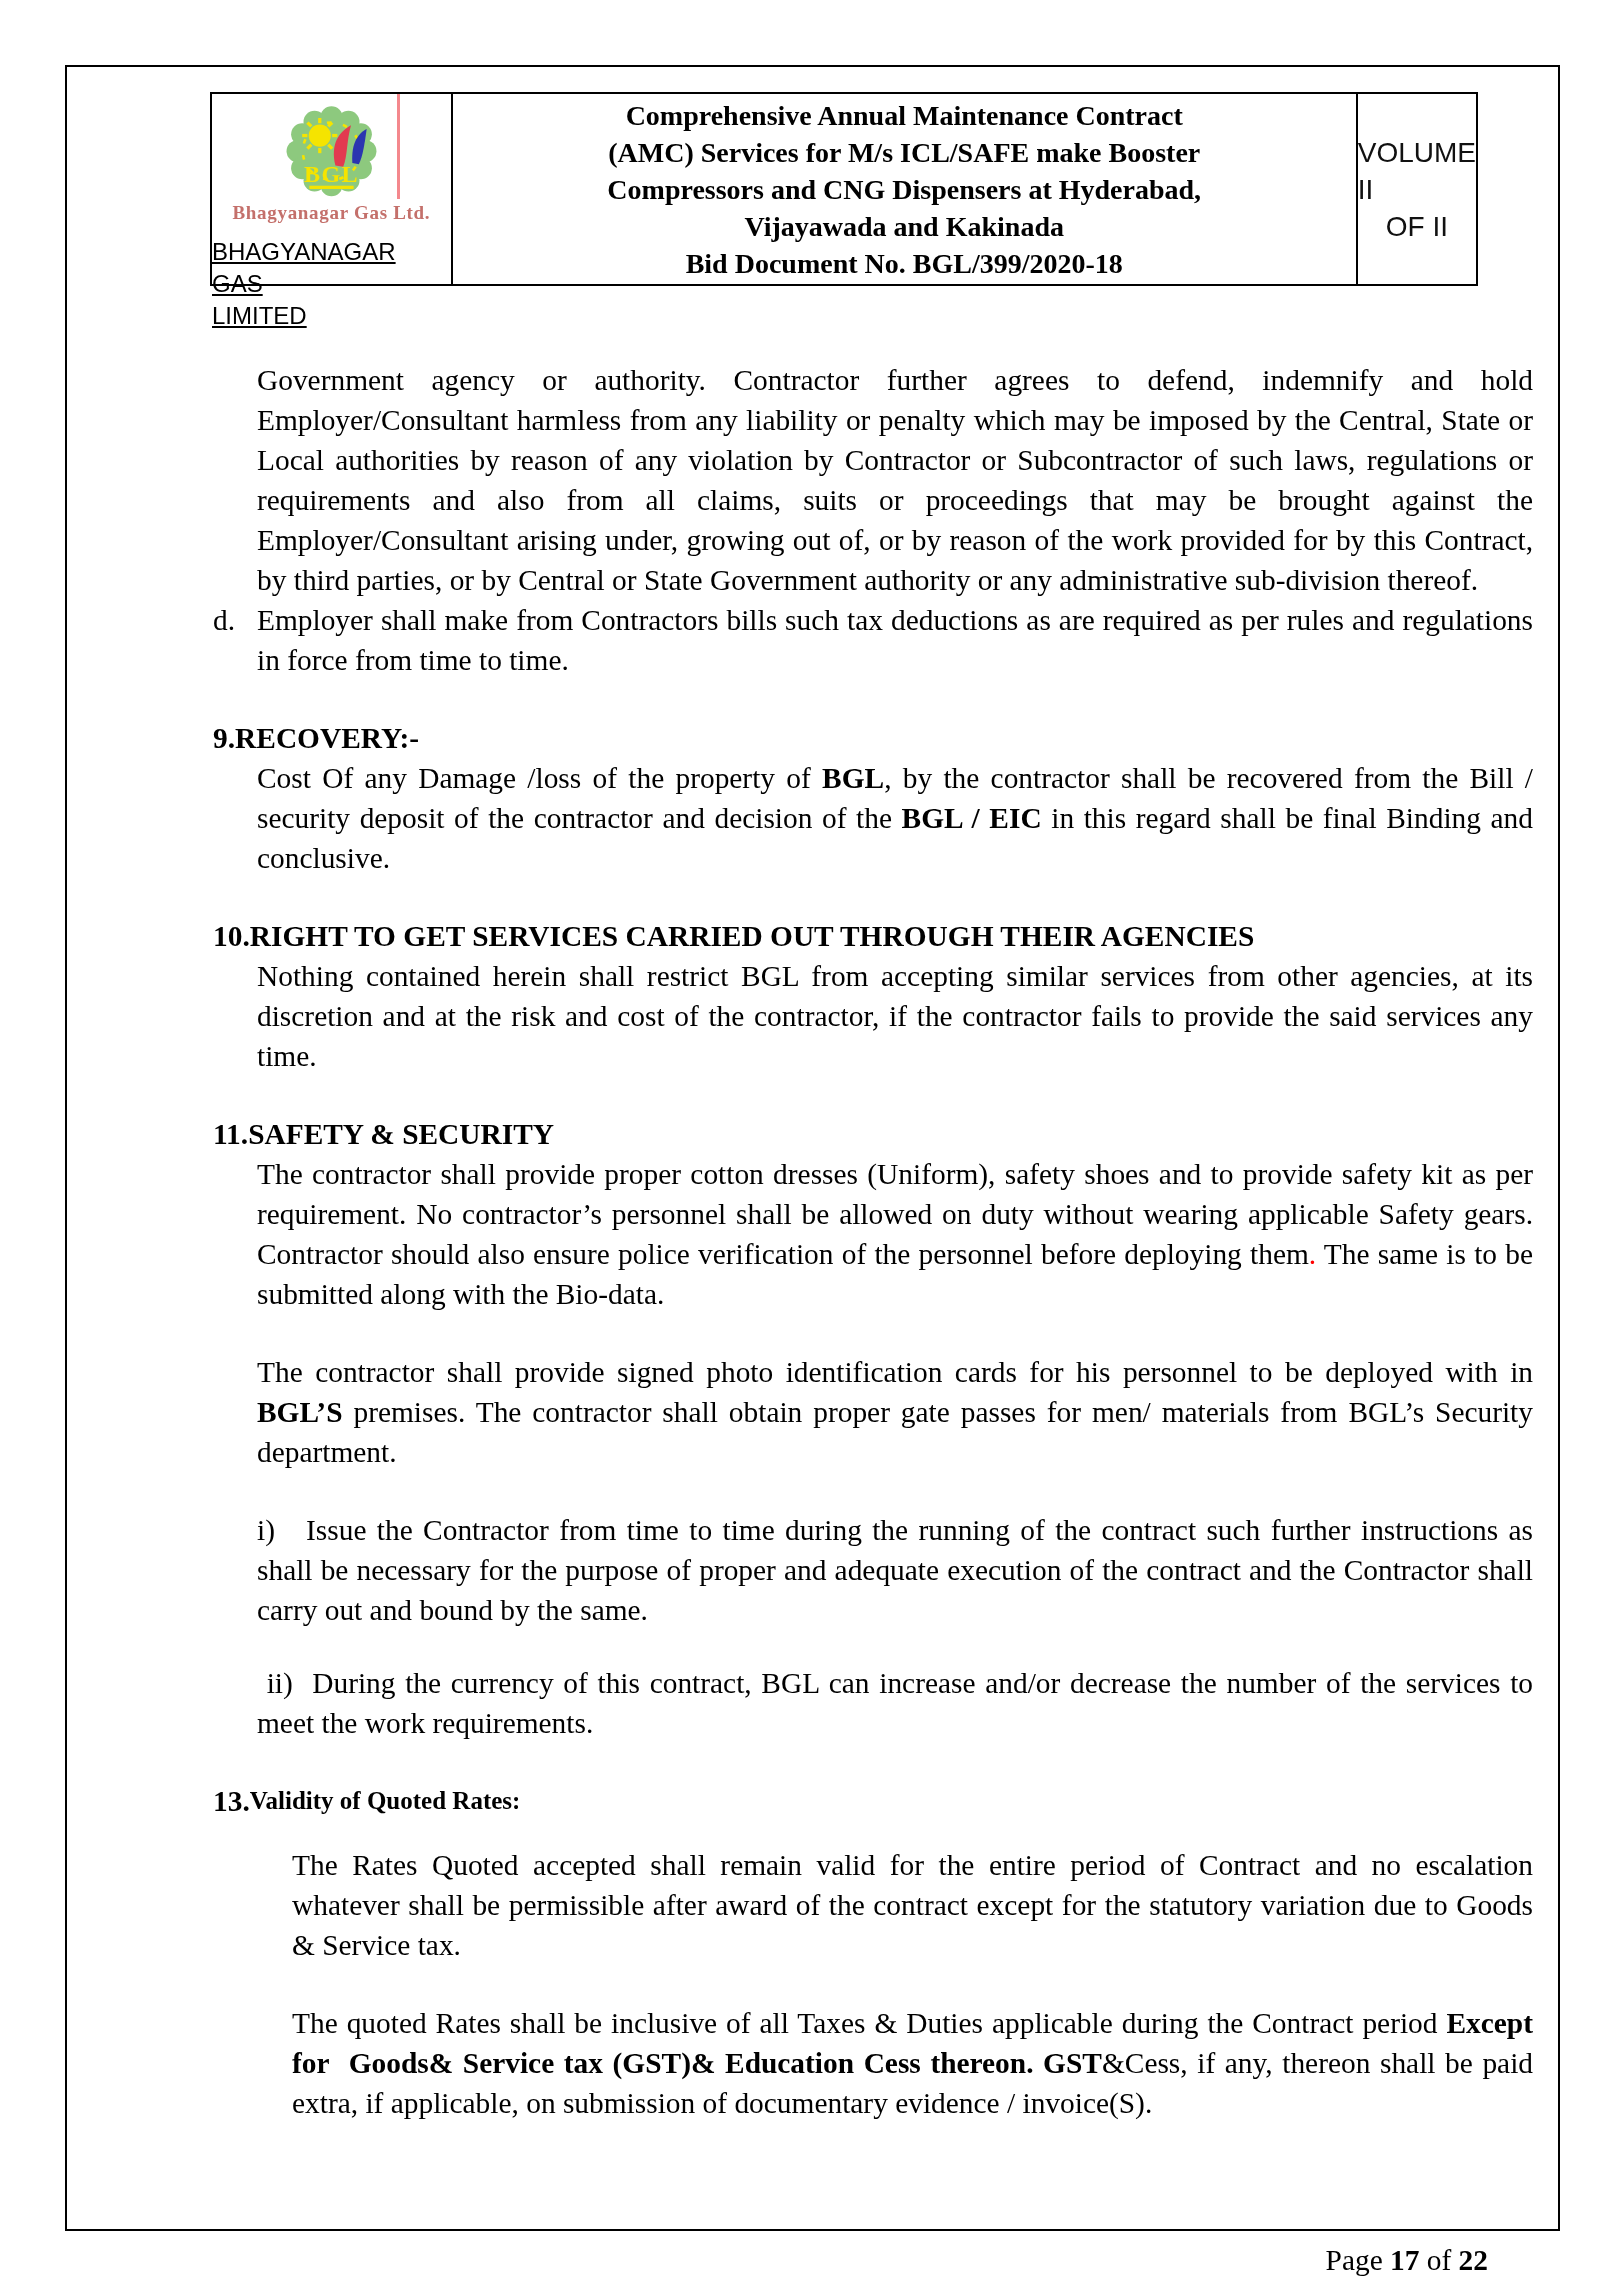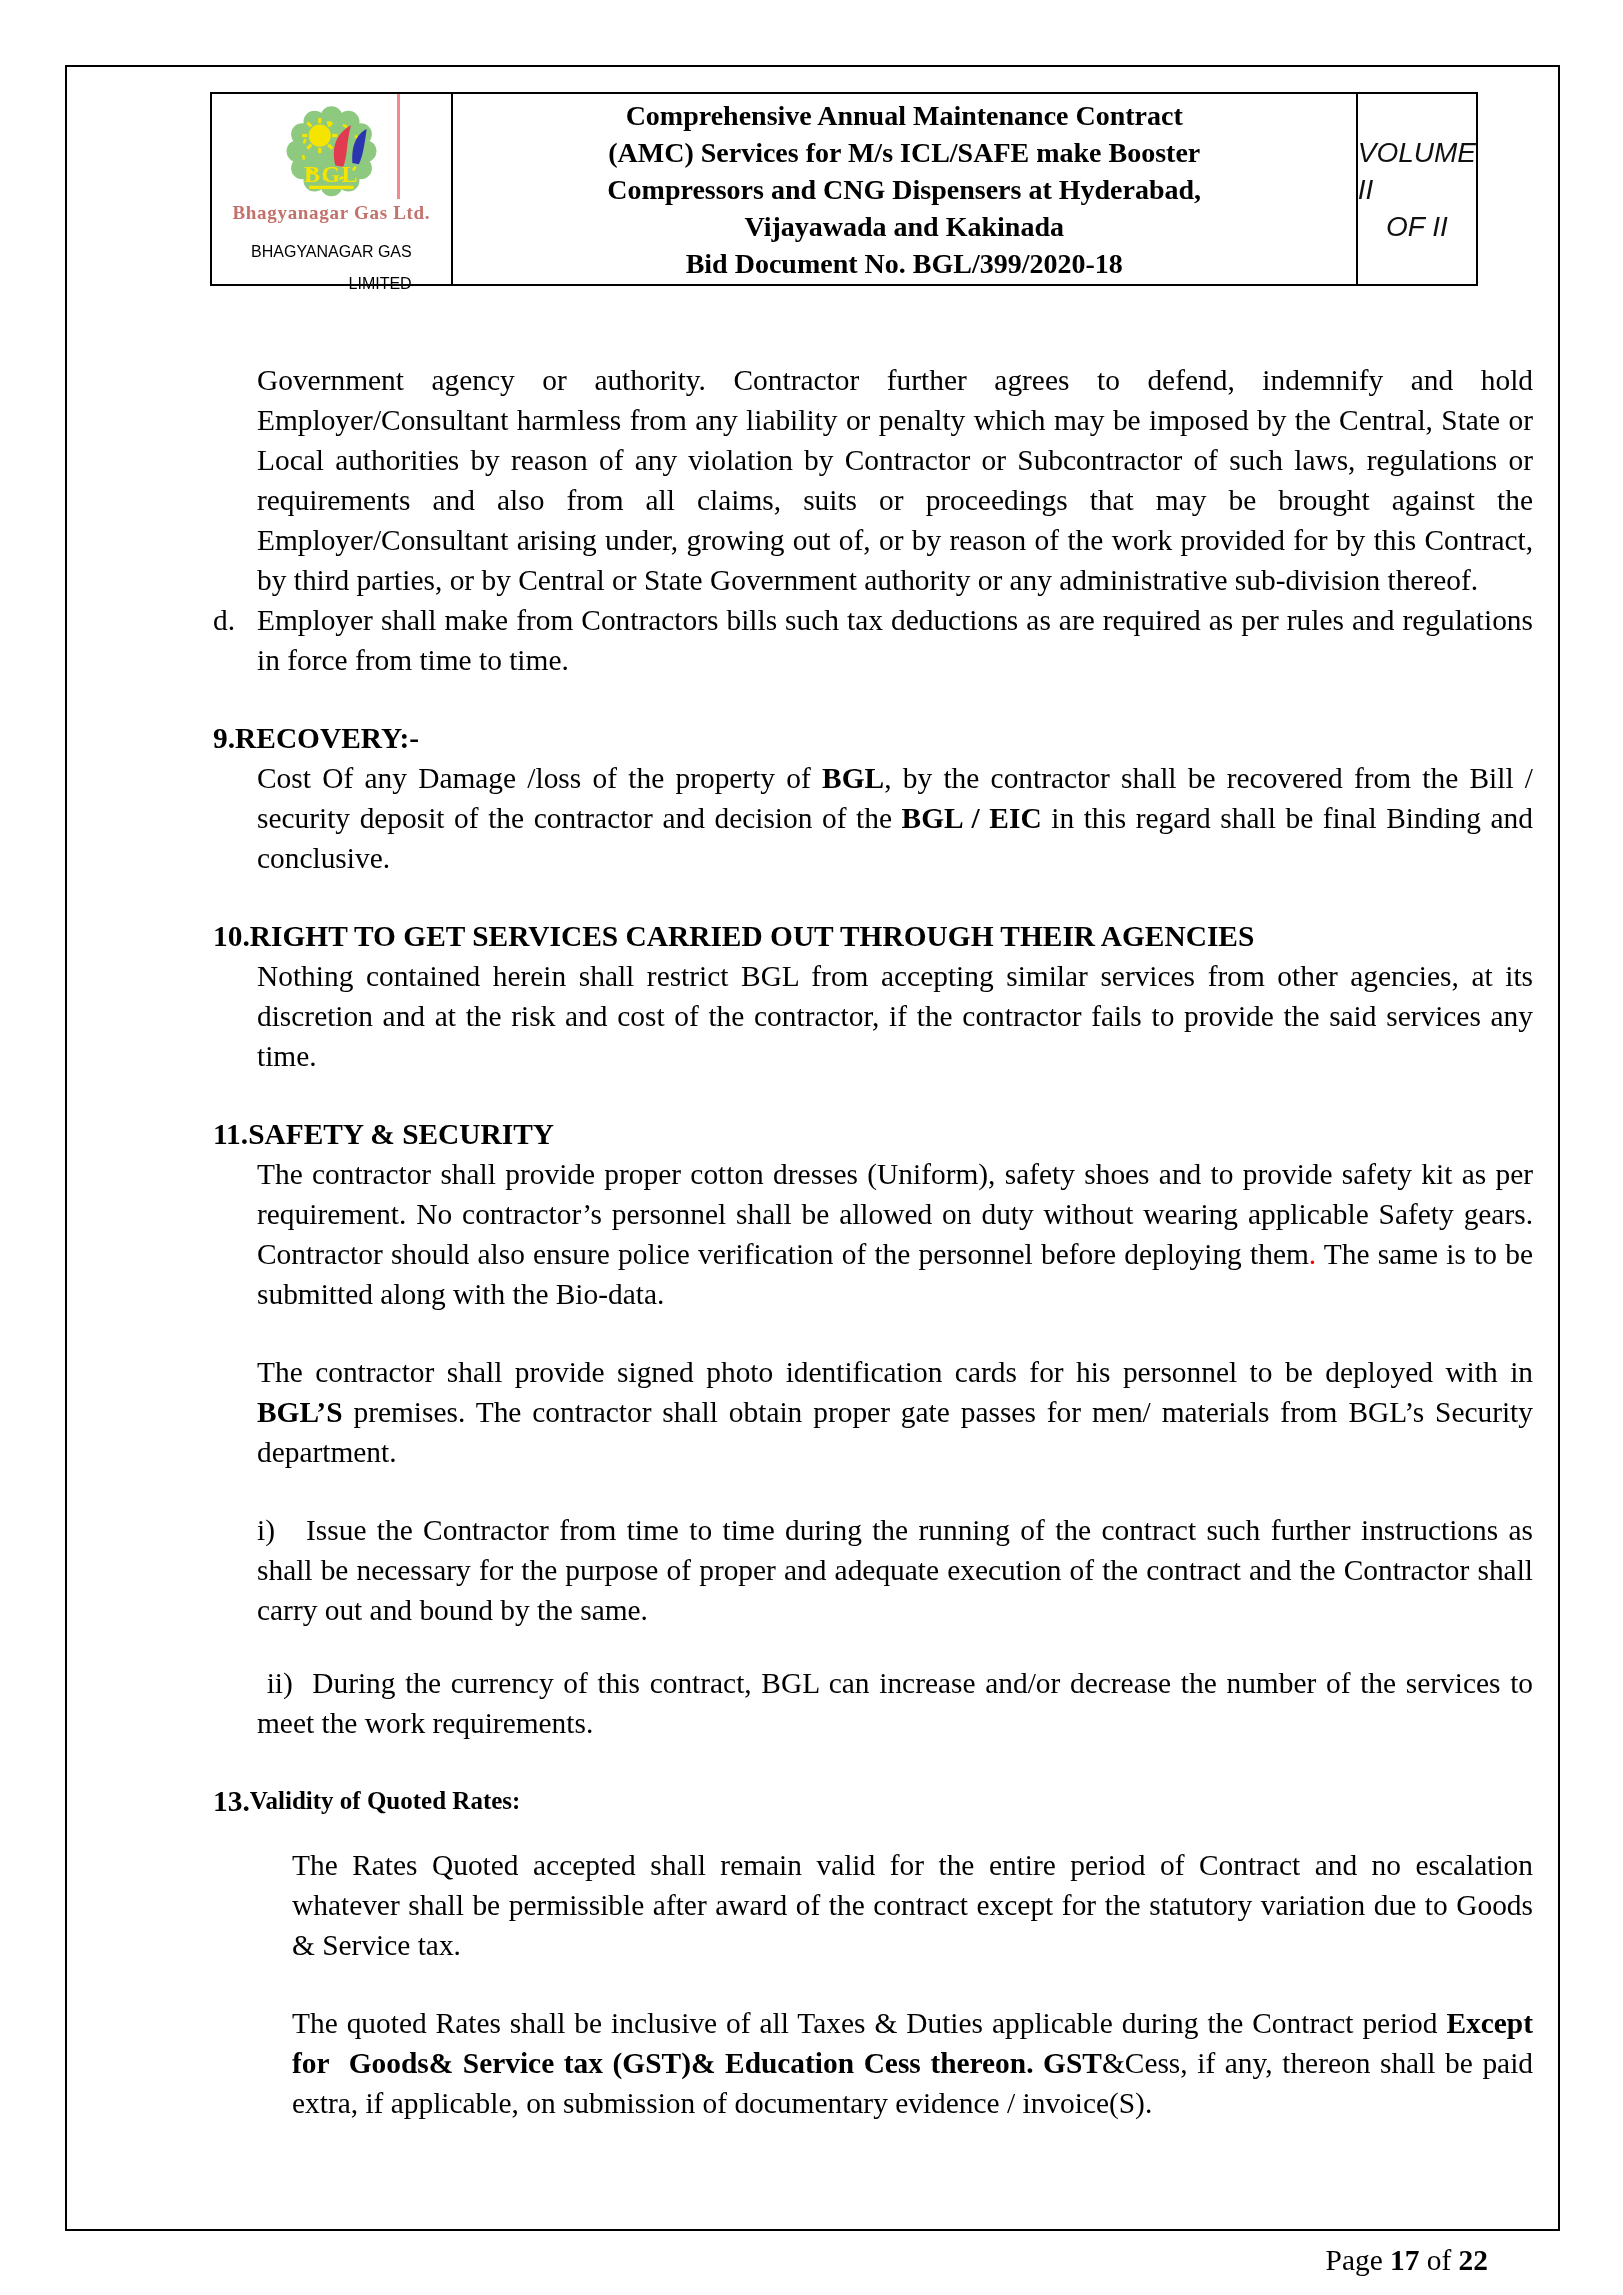--- a/index.html
+++ b/index.html
@@ -22,32 +22,32 @@
     width:257px;border-right:2.6px solid #000;position:relative;
     display:flex;flex-direction:column;align-items:center;
   }
   .red-line{position:absolute;right:51px;top:0;width:2.6px;height:105px;background:#f4888d;}
   .logo-wrap{margin-top:9.2px;line-height:0;}
   .logo-sub{
     font-family:"Liberation Serif",serif;font-weight:bold;
     font-size:19px;line-height:21px;color:#c4706b;letter-spacing:0.7px;
   }
   .company{
-    font-family:"Liberation Sans",sans-serif;font-size:16px;line-height:32px;
-    margin-top:13px;text-align:right;color:#000;
+    font-family:"Liberation Sans",sans-serif;font-size:24px;line-height:32px;
+    margin-top:13px;text-align:left;color:#000;text-decoration:underline;
   }
   .title-cell{
     width:964px;border-right:2.6px solid #000;
     display:flex;flex-direction:column;justify-content:center;align-items:center;
     text-align:center;padding:3.9px 19.6px;
   }
   .title-line{font-weight:bold;font-size:28px;line-height:37px;white-space:nowrap;}
   .volume-cell{
     flex:1;display:flex;flex-direction:column;justify-content:center;align-items:center;
-    font-family:"Liberation Sans",sans-serif;font-size:28px;line-height:37px;color:#111;font-style:italic;
+    font-family:"Liberation Sans",sans-serif;font-size:28px;line-height:37px;color:#111;
   }
   
   .content{
     position:absolute;left:146px;top:293px;width:1320px;
     font-size:29.4px;line-height:40px;
   }
   .hang{display:flex;}
   .marker{width:44px;flex:none;}
   .body-text{flex:1;text-align:justify;margin:0;}
   .para{margin:0 0 0 44px;text-align:justify;}

